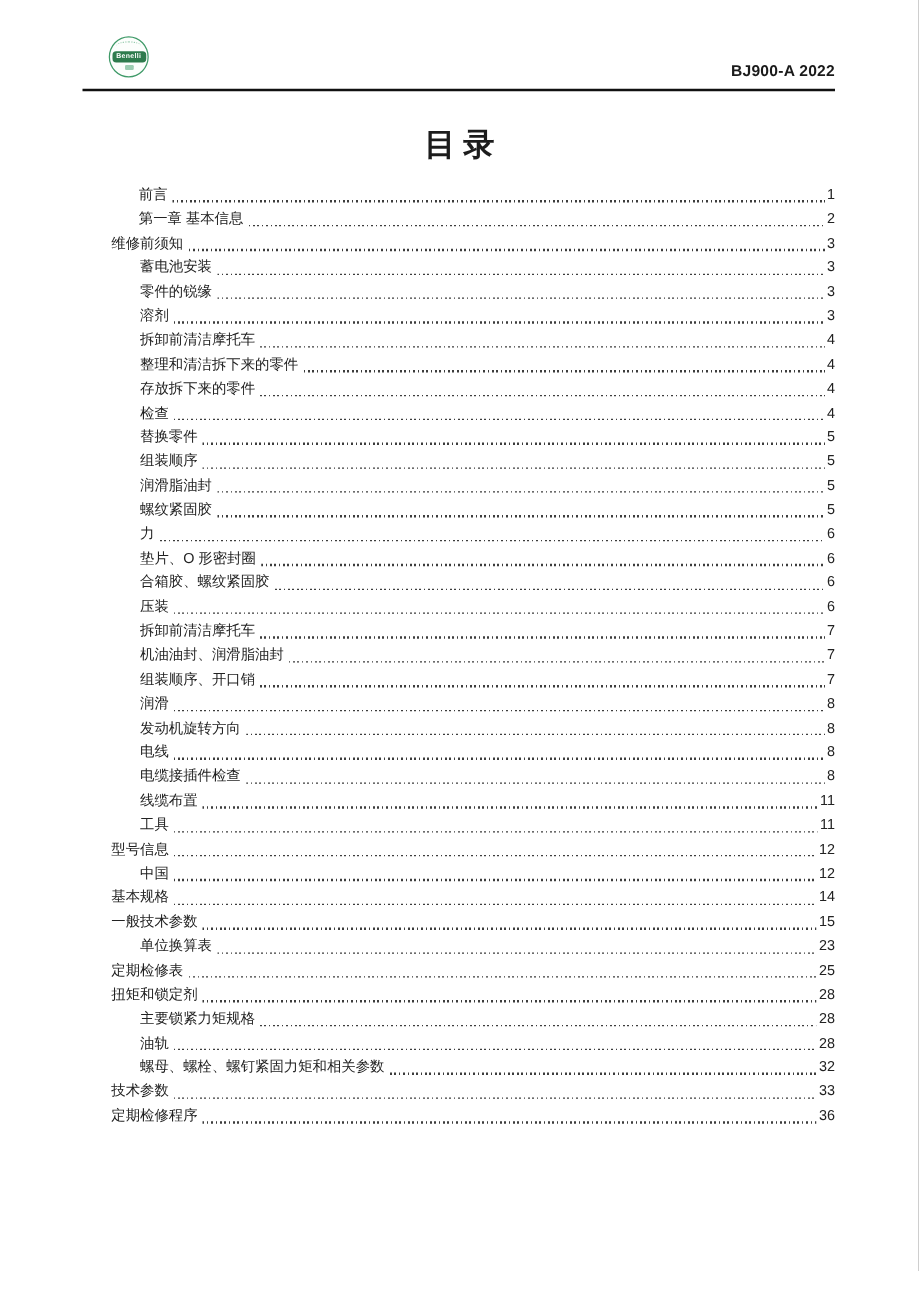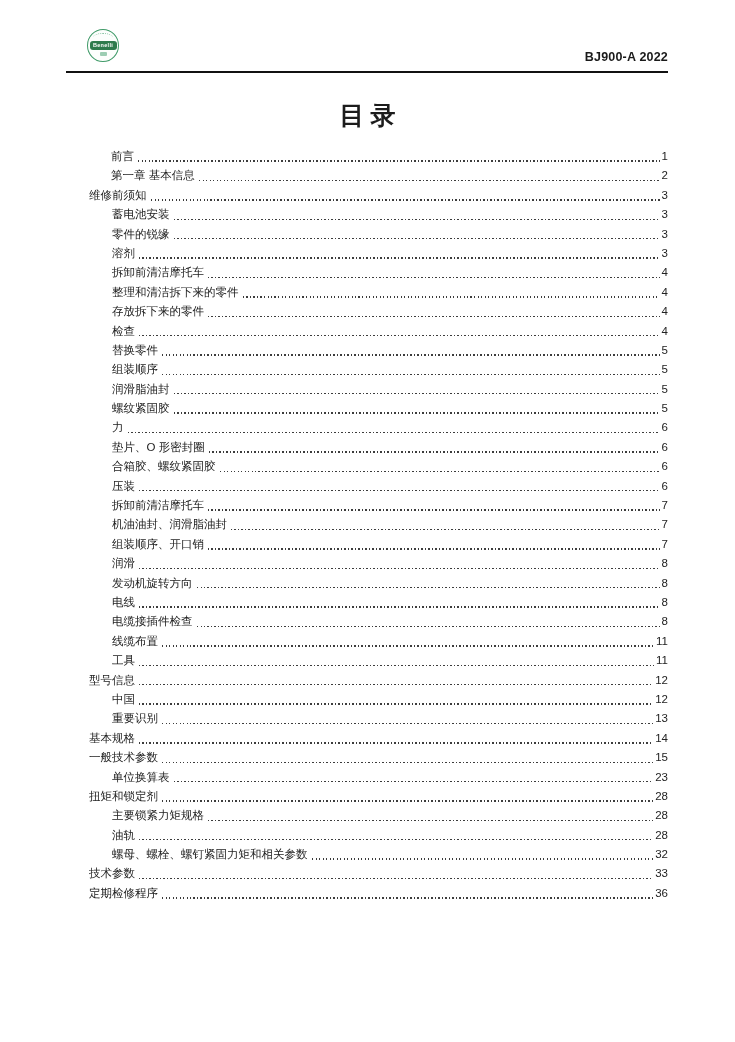--- a/index.html
+++ b/index.html
@@ -276,41 +276,41 @@
       <div class="toc-row lvl1">
         <span class="toc-label">型号信息</span>
         <span class="toc-dots"></span>
         <span class="toc-page">12</span>
       </div>
       <div class="toc-row lvl2">
         <span class="toc-label">中国</span>
         <span class="toc-dots"></span>
         <span class="toc-page">12</span>
       </div>
-      <div class="toc-row lvl2">
-        <span class="toc-label">重要识别</span>
-        <span class="toc-dots"></span>
-        <span class="toc-page">13</span>
-      </div>
       <div class="toc-row lvl1">
         <span class="toc-label">基本规格</span>
         <span class="toc-dots"></span>
         <span class="toc-page">14</span>
       </div>
       <div class="toc-row lvl1">
         <span class="toc-label">一般技术参数</span>
         <span class="toc-dots"></span>
         <span class="toc-page">15</span>
       </div>
       <div class="toc-row lvl2">
         <span class="toc-label">单位换算表</span>
         <span class="toc-dots"></span>
         <span class="toc-page">23</span>
       </div>
       <div class="toc-row lvl1">
+        <span class="toc-label">定期检修表</span>
+        <span class="toc-dots"></span>
+        <span class="toc-page">25</span>
+      </div>
+      <div class="toc-row lvl1">
         <span class="toc-label">扭矩和锁定剂</span>
         <span class="toc-dots"></span>
         <span class="toc-page">28</span>
       </div>
       <div class="toc-row lvl2">
         <span class="toc-label">主要锁紧力矩规格</span>
         <span class="toc-dots"></span>
         <span class="toc-page">28</span>
       </div>
       <div class="toc-row lvl2">

